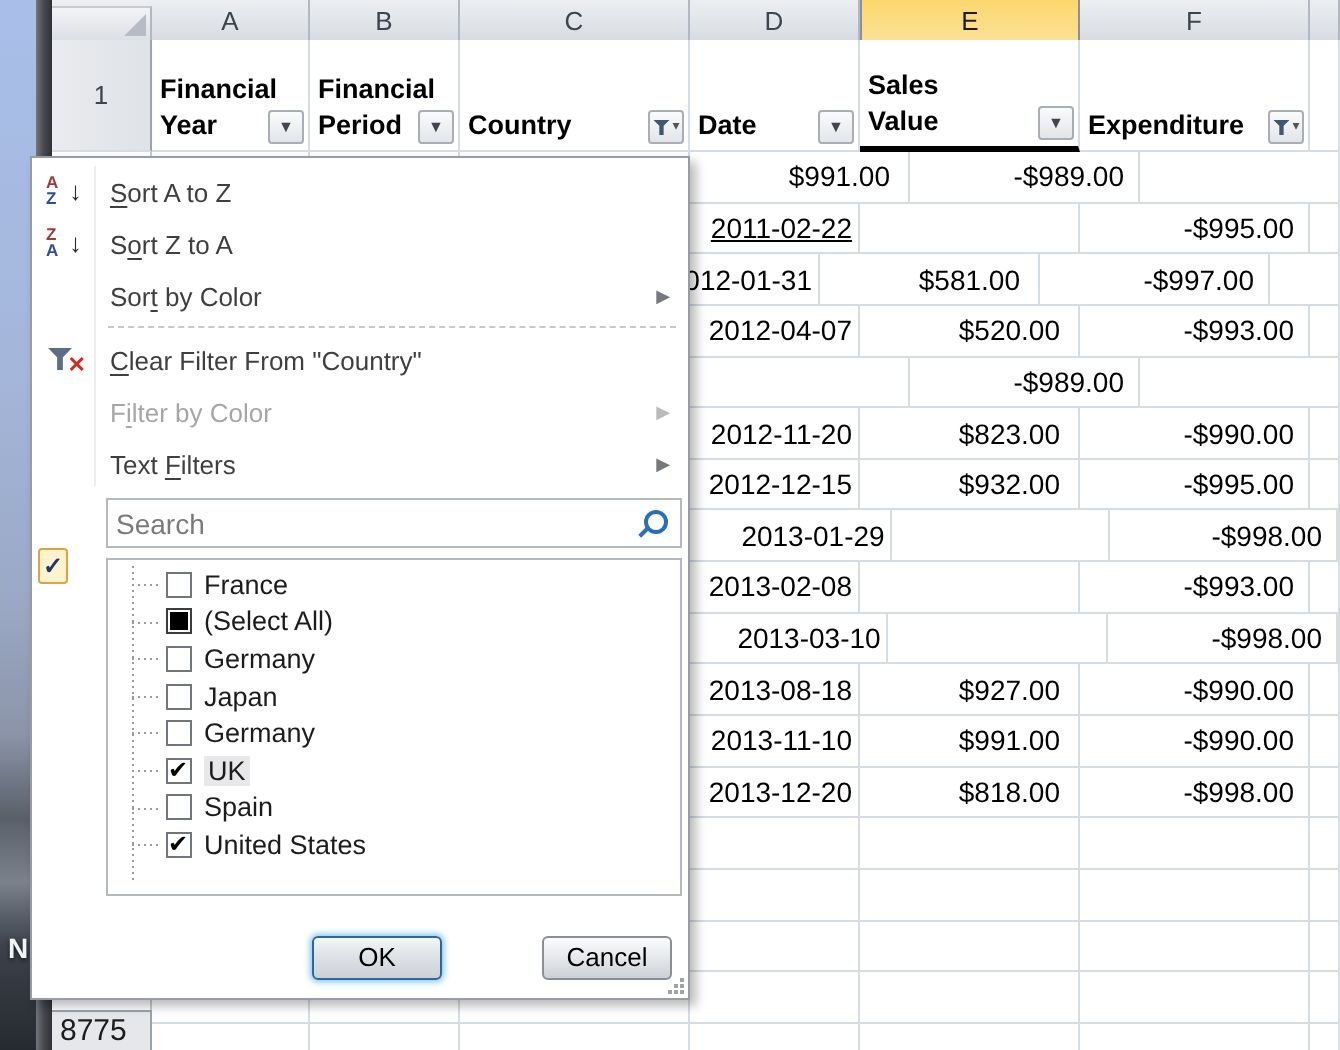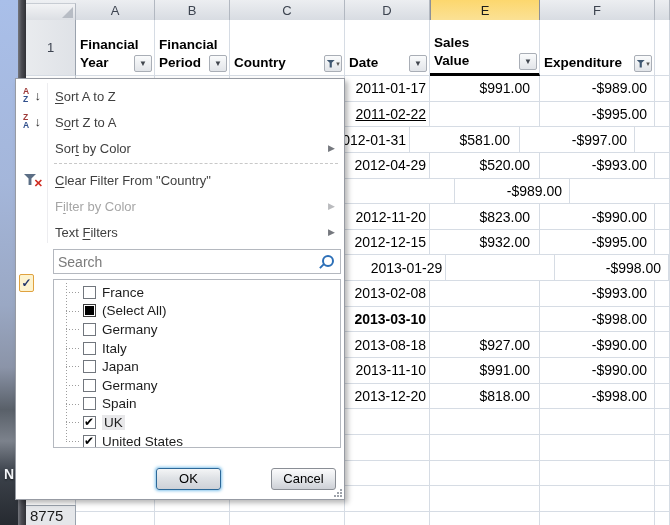--- a/index.html
+++ b/index.html
@@ -201,21 +201,20 @@
     </div>
     <div class="hcell" style="flex:1"></div>
   </div>
 
   <div class="datarows" id="datarows">
       <div class="drow">
         <div class="dcell rh" style="width: 50px;"></div>
         <div class="dcell" style="width: 79px;"></div>
         <div class="dcell" style="width: 75px;"></div>
         <div class="dcell" style="width: 115px;"></div>
-        <div class="dcell c-date" style="width: 85px;">2011-01-17</div>
         <div class="dcell c-sales" style="width: 110px;">$991.00</div>
         <div class="dcell c-exp" style="width: 115px;">-$989.00</div>
         <div class="dcell" style="flex: 1 1 0%;"></div>
       </div>
       <div class="drow">
         <div class="dcell rh" style="width: 50px;"></div>
         <div class="dcell" style="width: 79px;"></div>
         <div class="dcell" style="width: 75px;"></div>
         <div class="dcell" style="width: 115px;"></div>
         <div class="dcell c-date" style="width: 85px; text-decoration: underline;">2011-02-22</div>
@@ -231,21 +230,21 @@
         <div class="dcell c-date" style="width: 65px;">2012-01-31</div>
         <div class="dcell c-sales" style="width: 110px;">$581.00</div>
         <div class="dcell c-exp" style="width: 115px;">-$997.00</div>
         <div class="dcell" style="flex: 1 1 0%;"></div>
       </div>
       <div class="drow">
         <div class="dcell rh" style="width: 50px;"></div>
         <div class="dcell" style="width: 79px;"></div>
         <div class="dcell" style="width: 75px;"></div>
         <div class="dcell" style="width: 115px;"></div>
-        <div class="dcell c-date" style="width: 85px;">2012-04-29</div>
+        <div class="dcell c-date" style="width: 85px;">2012-04-07</div>
         <div class="dcell c-sales" style="width: 110px;">$520.00</div>
         <div class="dcell c-exp" style="width: 115px;">-$993.00</div>
         <div class="dcell" style="flex: 1 1 0%;"></div>
       </div>
       <div class="drow">
         <div class="dcell rh" style="width: 50px;"></div>
         <div class="dcell" style="width: 79px;"></div>
         <div class="dcell" style="width: 75px;"></div>
         <div class="dcell" style="width: 115px;"></div>
         <div class="dcell c-sales" style="width: 110px;"></div>
@@ -290,21 +289,21 @@
         <div class="dcell c-date" style="width: 85px;">2013-02-08</div>
         <div class="dcell c-sales" style="width: 110px;"></div>
         <div class="dcell c-exp" style="width: 115px;">-$993.00</div>
         <div class="dcell" style="flex: 1 1 0%;"></div>
       </div>
       <div class="drow">
         <div class="dcell rh" style="width: 50px;"></div>
         <div class="dcell" style="width: 79px;"></div>
         <div class="dcell" style="width: 75px;"></div>
         <div class="dcell" style="width: 115px;"></div>
-        <div class="dcell c-date" style="width: 85px; font-weight: bold;">2013-03-10</div>
+        <div class="dcell c-date" style="width: 100px;">2013-03-10</div>
         <div class="dcell c-sales" style="width: 110px;"></div>
         <div class="dcell c-exp" style="width: 115px;">-$998.00</div>
         <div class="dcell" style="flex: 1 1 0%;"></div>
       </div>
       <div class="drow">
         <div class="dcell rh" style="width: 50px;"></div>
         <div class="dcell" style="width: 79px;"></div>
         <div class="dcell" style="width: 75px;"></div>
         <div class="dcell" style="width: 115px;"></div>
         <div class="dcell c-date" style="width: 85px;">2013-08-18</div>
@@ -452,37 +451,33 @@
           <div class="fitem">
             <span class="cb indet"></span>
             <span class="lbl">(Select All)</span>
           </div>
           <div class="fitem">
             <span class="cb "></span>
             <span class="lbl">Germany</span>
           </div>
           <div class="fitem">
             <span class="cb "></span>
-            <span class="lbl">Italy</span>
-          </div>
-          <div class="fitem">
-            <span class="cb "></span>
             <span class="lbl">Japan</span>
           </div>
           <div class="fitem">
             <span class="cb "></span>
             <span class="lbl">Germany</span>
           </div>
           <div class="fitem">
+            <span class="cb checked"></span>
+            <span class="lbl hl">UK</span>
+          </div>
+          <div class="fitem">
             <span class="cb "></span>
             <span class="lbl">Spain</span>
-          </div>
-          <div class="fitem">
-            <span class="cb checked"></span>
-            <span class="lbl hl">UK</span>
           </div>
           <div class="fitem">
             <span class="cb checked"></span>
             <span class="lbl">United States</span>
           </div>
         </div>
     </div>
 
     <div class="btnrow">
       <div class="btn ok">OK</div>

